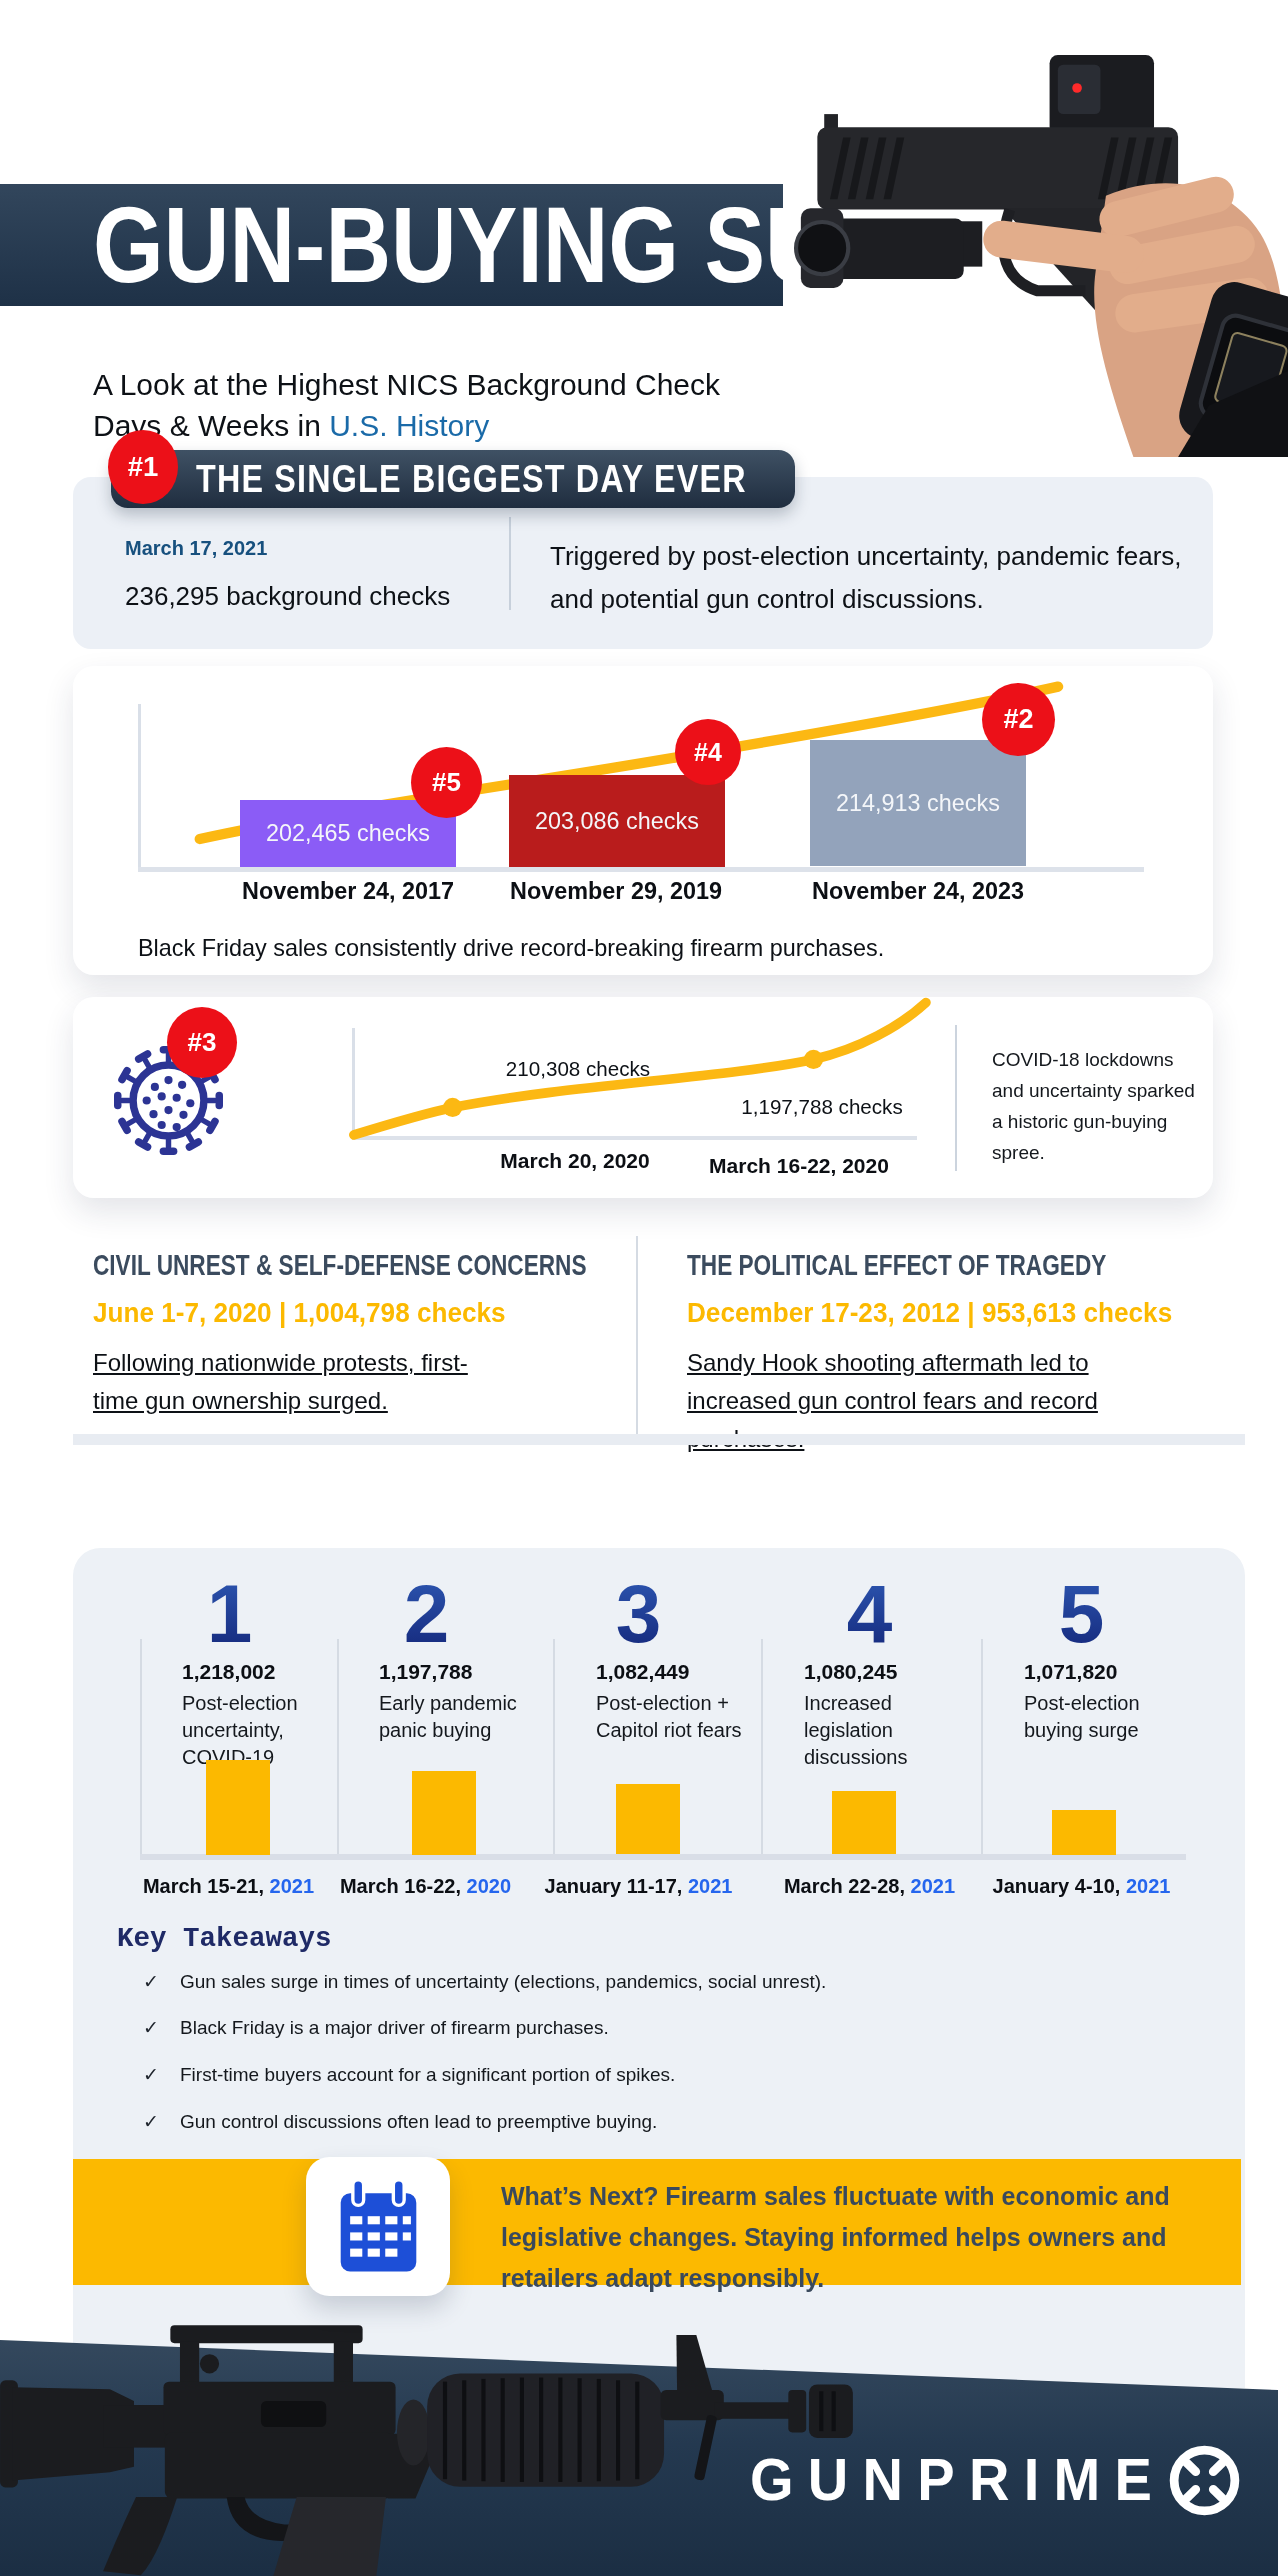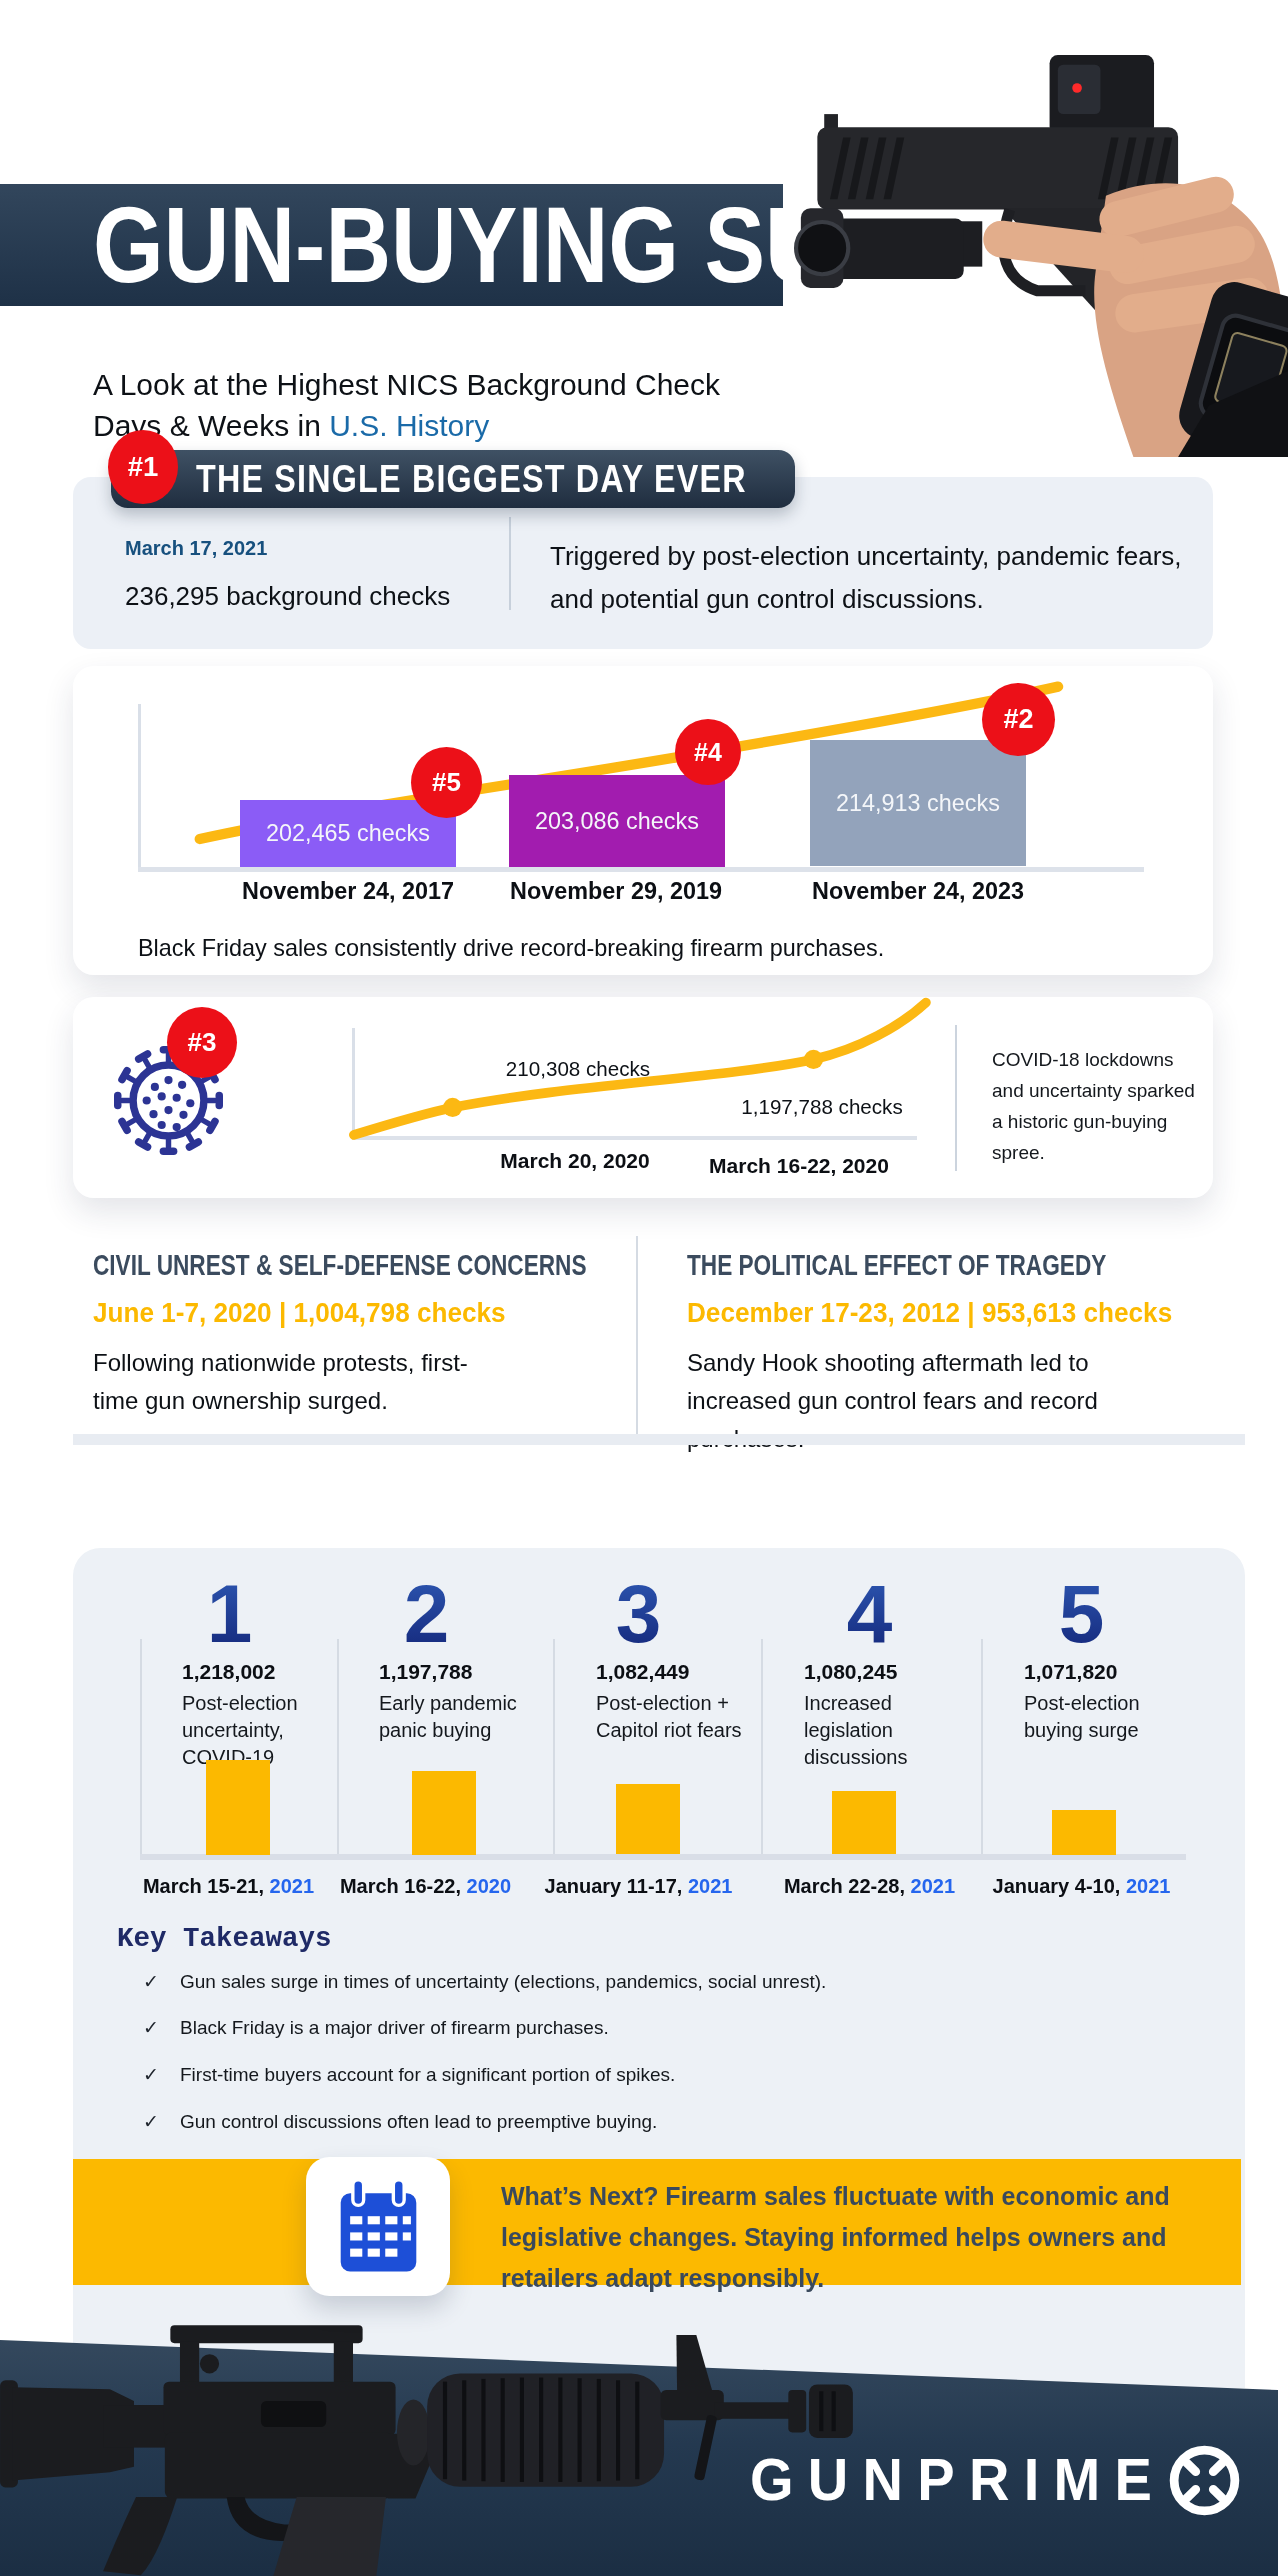--- a/index.html
+++ b/index.html
@@ -59,21 +59,21 @@
   .pan-axis-y{position:absolute;left:279px;top:31px;width:2.7px;height:110px;background:#d9dfe8;}
   .pan-axis-x{position:absolute;left:279px;top:139px;width:565px;height:4.1px;background:#dde2ea;}
   .pan-label{position:absolute;font-size:20.6px;color:#0d1116;text-align:center;width:206px;}
   .pan-date{position:absolute;font-size:21px;font-weight:bold;color:#0c0f14;text-align:center;width:220px;}
   .pan-div{position:absolute;left:882px;top:27.5px;width:2.1px;height:146px;background:#ccd4de;}
   .pan-note{position:absolute;left:919px;top:47px;width:206px;font-size:19px;line-height:31px;color:#14181d;}
   
   .ev-title{font-size:29px;font-weight:bold;color:#3b4b5e;}
   .ev-title .cond{transform:scaleX(0.78);}
   .ev-stat{font-size:27.5px;font-weight:bold;color:#fcb900;display:inline-block;transform:scaleX(0.95);transform-origin:left center;white-space:nowrap;}
-  .ev-body{font-size:24px;line-height:38px;color:#0d1116;}
+  .ev-body{font-size:24px;line-height:38px;color:#0d1116;text-decoration:underline;}
   .ev-div{left:636px;top:1236px;width:2.1px;height:198px;background:#d5dbe3;}
   .ev-sep{left:73px;top:1434px;width:1172px;height:11px;background:#e8ecf2;}
   
   .t5-heading{left:93px;top:1476px;font-size:41px;font-weight:bold;line-height:1;
     background:linear-gradient(180deg,#2d57b2 0%,#1c3a8e 100%);
     -webkit-background-clip:text;background-clip:text;color:transparent;}
   .t5-heading .cond{transform:scaleX(0.78);}
   .t5-panel{left:73px;top:1548px;width:1172px;height:840px;background:#edf1f6;border-radius:27.5px 27.5px 0 0;}
   .t5-divider{position:absolute;width:2.1px;background:#d5dbe3;top:91px;height:215px;}
   .t5-num{position:absolute;top:25px;width:165px;text-align:center;font-size:82px;font-weight:bold;line-height:1;
@@ -176,21 +176,21 @@
     <div class="bf-axis-x"></div>
     <svg class="bf-curve" width="1140" height="309" viewBox="0 0 1659 450">
       <path d="M184,252 C400,205 700,165 924,125 C1100,95 1300,60 1434,30" fill="none" stroke="#fcb813" stroke-width="15" stroke-linecap="round"></path>
     </svg>
     <div class="bf-caption">Black Friday sales consistently drive record-breaking firearm purchases.</div>
   <div class="bf-bar" style="left: 167px; width: 216px; top: 134px; height: 67px; background: #8b5cf6;">
         <span>202,465 checks</span>
       </div>
       <div class="bf-date" style="left: 124px; top: 212px; width: 302px;">November 24, 2017</div>
       <div class="rank-badge" style="left: 338px; top: 81px; width: 71px; height: 71px; font-size: 26px;">#5</div>
-      <div class="bf-bar" style="left: 436px; width: 216px; top: 109px; height: 92px; background: #a21caf; text-align: right;">
+      <div class="bf-bar" style="left: 436px; width: 216px; top: 109px; height: 92px; background: #b91c1c; text-align: right;">
         <span>203,086 checks</span>
       </div>
       <div class="bf-date" style="left: 392px; top: 212px; width: 302px;">November 29, 2019</div>
       <div class="rank-badge" style="left: 602px; top: 53px; width: 66px; height: 66px; font-size: 25px;">#4</div>
       <div class="bf-bar" style="left: 737px; width: 216px; top: 74px; height: 126px; background: rgb(147, 163, 187);">
         <span>214,913 checks</span>
       </div>
       <div class="bf-date" style="left: 694px; top: 212px; width: 302px;">November 24, 2023</div>
       <div class="rank-badge" style="left: 909px; top: 16.5px; width: 73px; height: 73px; font-size: 27px;">#2</div>
     </div>

